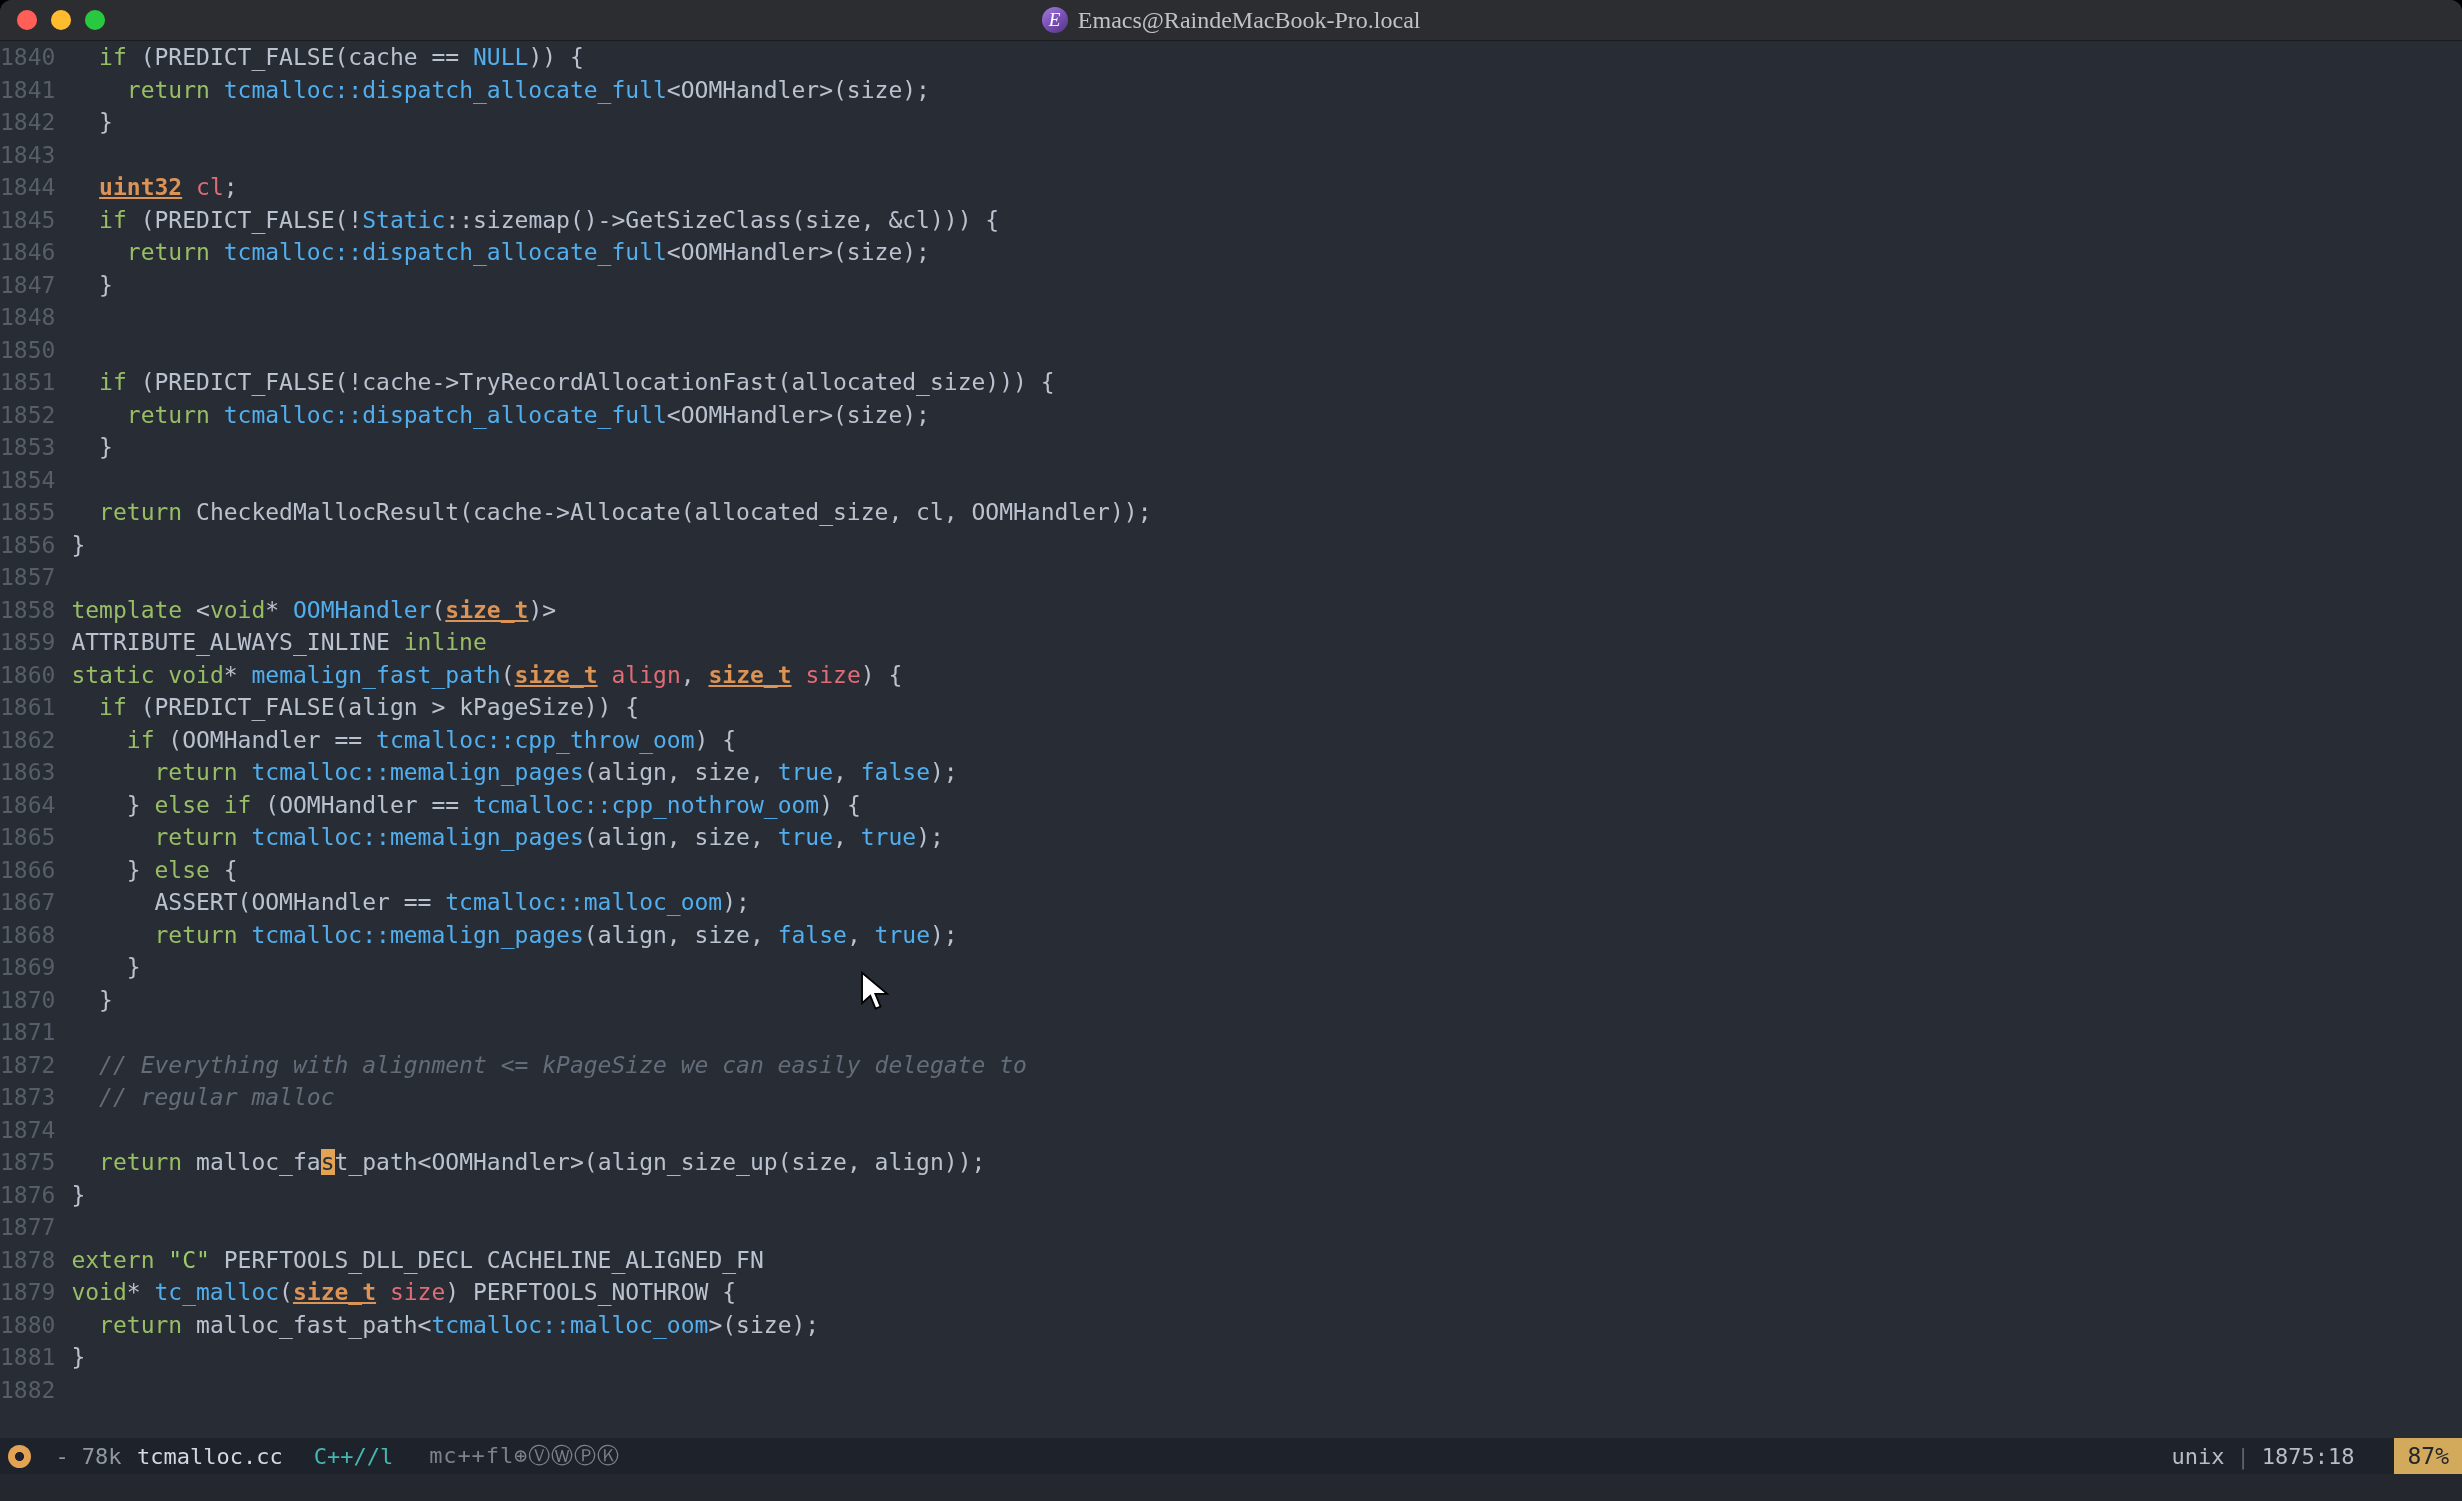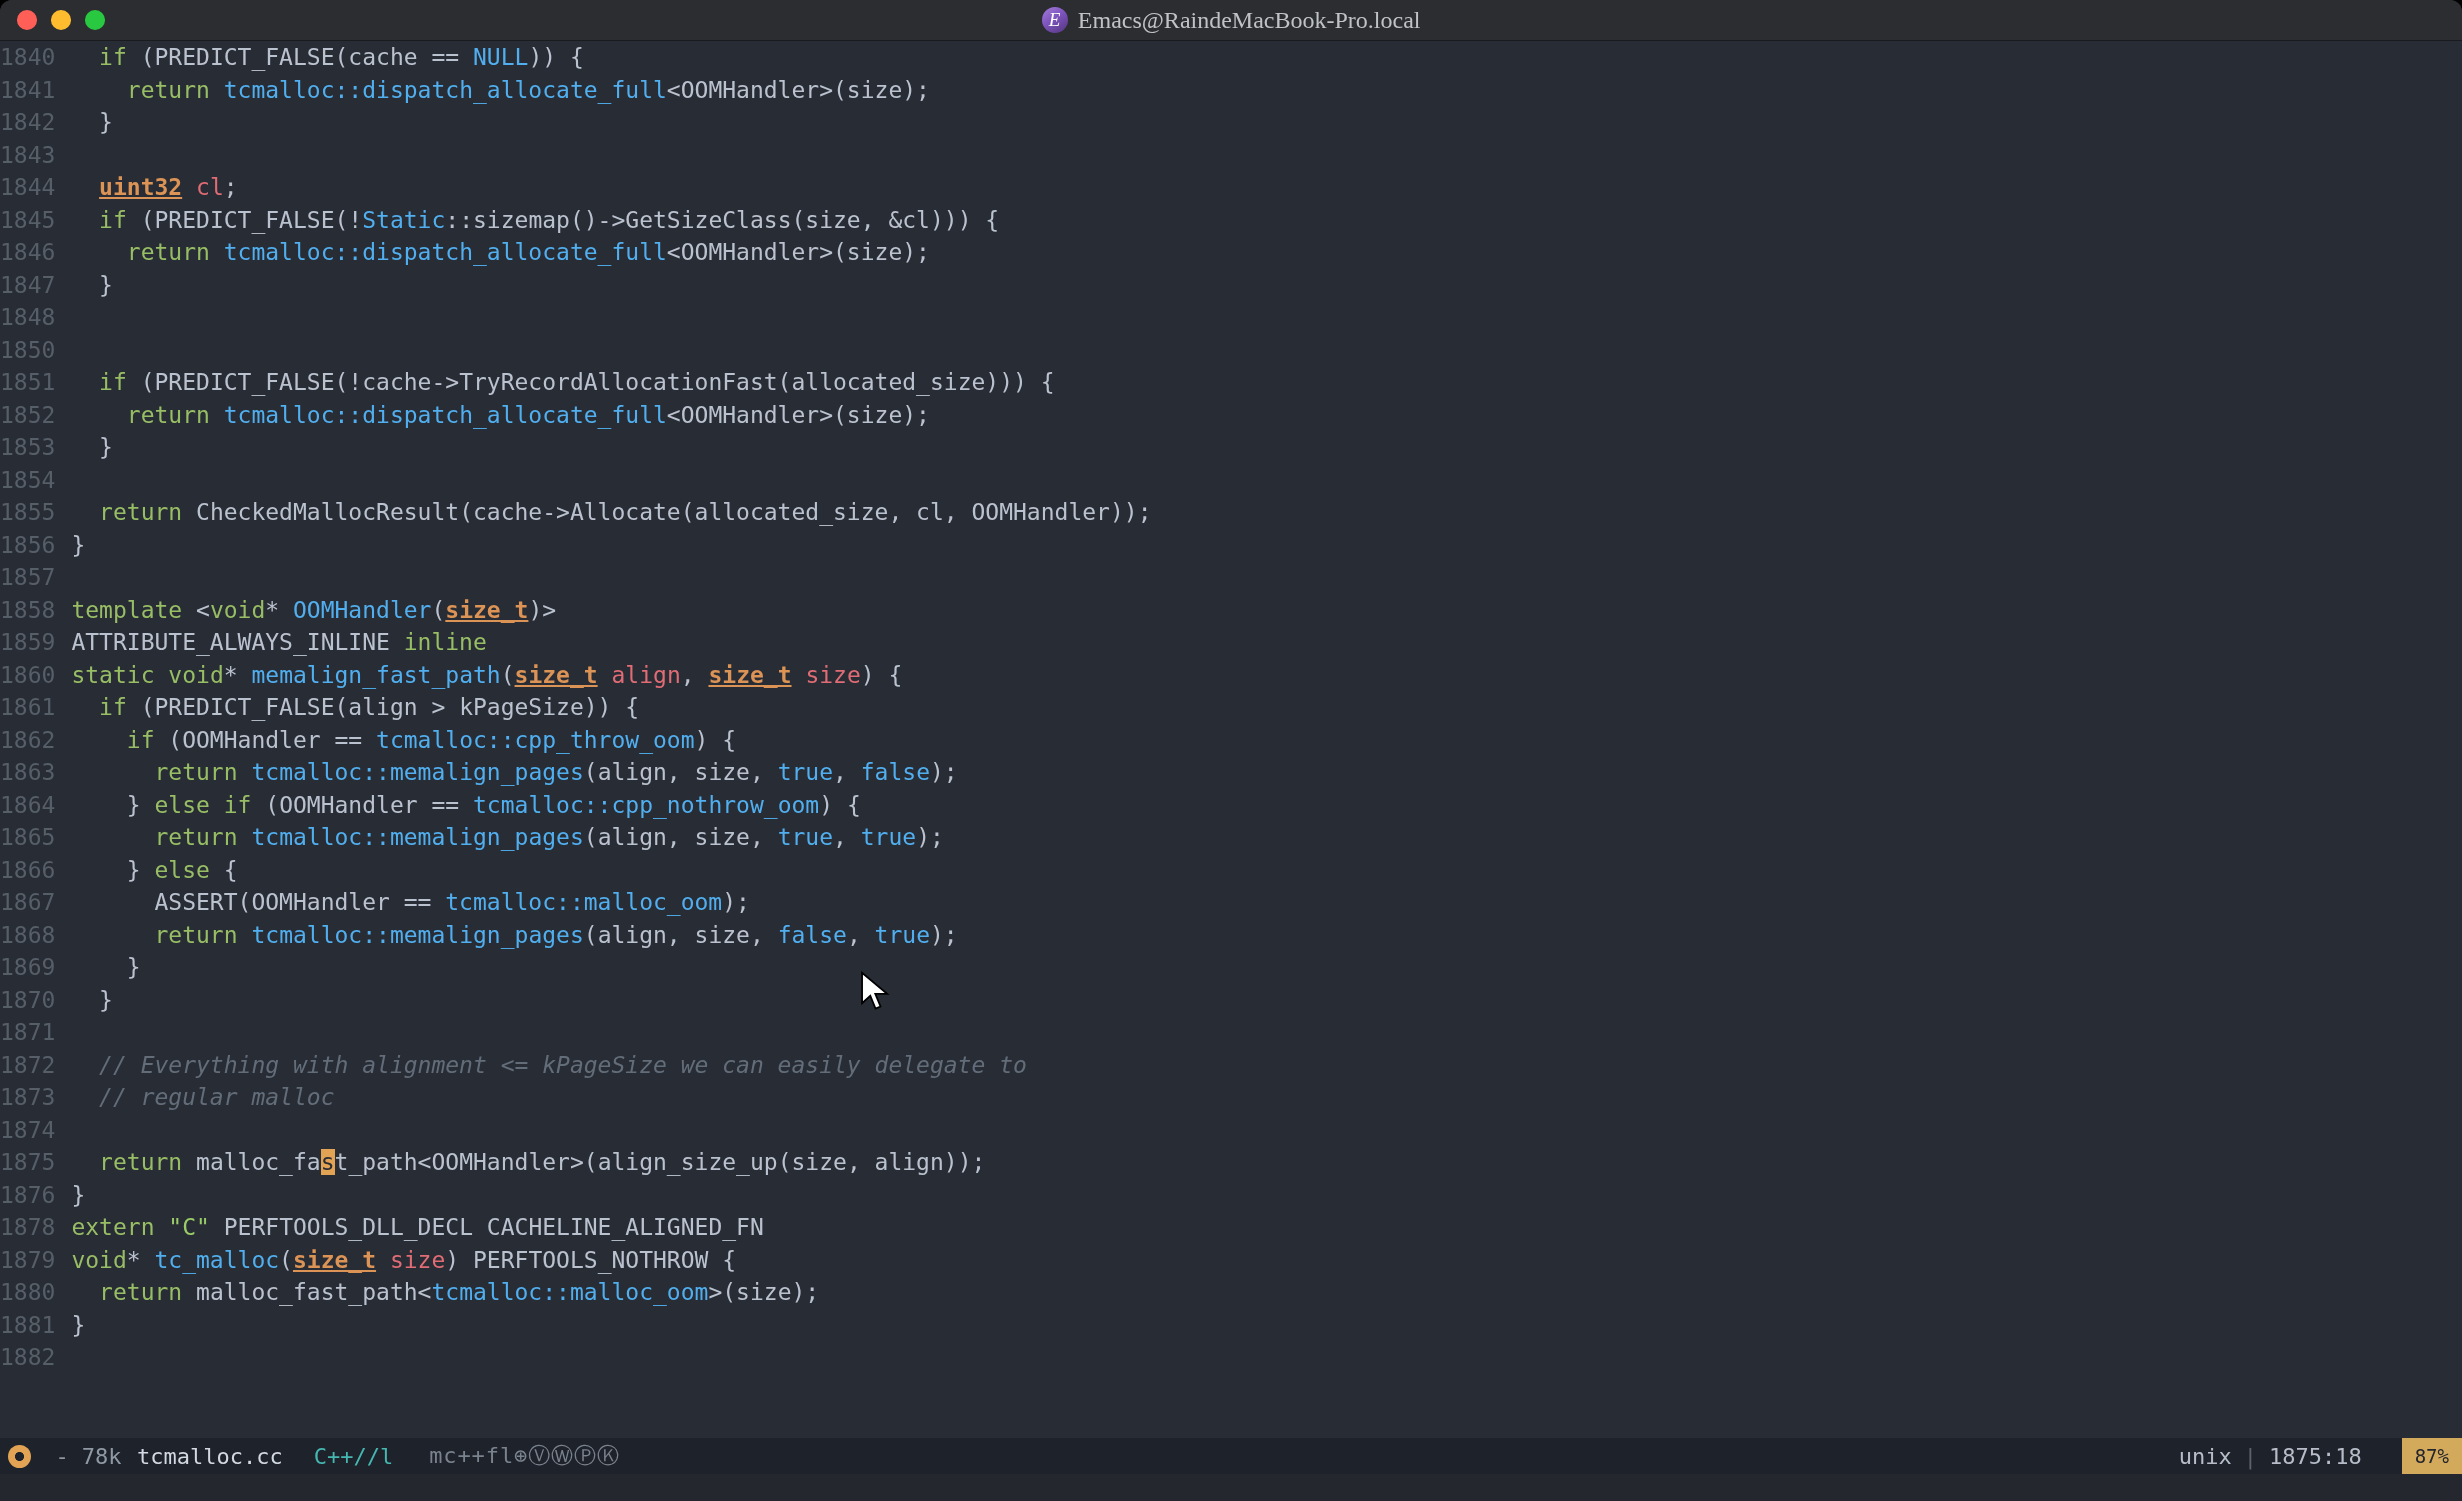--- a/index.html
+++ b/index.html
@@ -82,21 +82,21 @@
   }
   .mod-size { color:#8f98a3; margin-right:15.4px;margin-left:11px; }
   .mod-file { color:#d3d9e2; margin-right:31px; }
   .mod-major { color:var(--mode_accent,#46b8b2); margin-right:36px; }
   .mod-minor { color:#7a828d; letter-spacing:0.9px; }
   .mod-right { margin-left:auto; display:flex; align-items:center; gap:12px; margin-right:40px; }
   .mod-right .sep { color:#5b6268; }
   .mod-percent {
     flex:none; align-self:stretch; display:flex; align-items:center;
     background:var(--percent_bg,#d3a95c); color:var(--percent_fg,#23262c);
-    padding:0 13px; font-size:19px;
+    padding:0 13px; font-size:23px;
   }
 
   
   .echo { flex:1; background:#24272e; }
 
   
   .mouse { position:absolute; left:860px; top:971px; z-index:10; }
 </style>
 </head>
 <body>
@@ -145,20 +145,21 @@
       <div class="line"><span class="ln">1867</span><span class="code"><span class="tok-d">      ASSERT(OOMHandler == </span><span class="tok-f">tcmalloc::malloc_oom</span><span class="tok-d">);</span></span></div>
       <div class="line"><span class="ln">1868</span><span class="code"><span class="tok-d">      </span><span class="tok-k">return</span><span class="tok-d"> </span><span class="tok-f">tcmalloc::memalign_pages</span><span class="tok-d">(align, size, </span><span class="tok-f">false</span><span class="tok-d">, </span><span class="tok-f">true</span><span class="tok-d">);</span></span></div>
       <div class="line"><span class="ln">1869</span><span class="code"><span class="tok-d">    }</span></span></div>
       <div class="line"><span class="ln">1870</span><span class="code"><span class="tok-d">  }</span></span></div>
       <div class="line"><span class="ln">1871</span><span class="code"></span></div>
       <div class="line"><span class="ln">1872</span><span class="code"><span class="tok-d">  </span><span class="tok-c">// Everything with alignment &lt;= kPageSize we can easily delegate to</span></span></div>
       <div class="line"><span class="ln">1873</span><span class="code"><span class="tok-d">  </span><span class="tok-c">// regular malloc</span></span></div>
       <div class="line"><span class="ln">1874</span><span class="code"></span></div>
       <div class="line"><span class="ln">1875</span><span class="code"><span class="tok-d">  </span><span class="tok-k">return</span><span class="tok-d"> malloc_fa</span><span class="tok-x">s</span><span class="tok-d">t_path&lt;OOMHandler&gt;(align_size_up(size, align));</span></span></div>
       <div class="line"><span class="ln">1876</span><span class="code"><span class="tok-d">}</span></span></div>
+      <div class="line"><span class="ln">1877</span><span class="code"></span></div>
       <div class="line"><span class="ln">1878</span><span class="code"><span class="tok-k">extern</span><span class="tok-d"> </span><span class="tok-s">"C"</span><span class="tok-d"> PERFTOOLS_DLL_DECL CACHELINE_ALIGNED_FN</span></span></div>
       <div class="line"><span class="ln">1879</span><span class="code"><span class="tok-k">void</span><span class="tok-d">* </span><span class="tok-f">tc_malloc</span><span class="tok-d">(</span><span class="tok-t">size_t</span><span class="tok-d"> </span><span class="tok-v">size</span><span class="tok-d">) PERFTOOLS_NOTHROW {</span></span></div>
       <div class="line"><span class="ln">1880</span><span class="code"><span class="tok-d">  </span><span class="tok-k">return</span><span class="tok-d"> malloc_fast_path&lt;</span><span class="tok-f">tcmalloc::malloc_oom</span><span class="tok-d">&gt;(size);</span></span></div>
       <div class="line"><span class="ln">1881</span><span class="code"><span class="tok-d">}</span></span></div>
       <div class="line"><span class="ln">1882</span><span class="code"></span></div>
     </div>
 
   <div class="modeline">
     <span class="mod-dot"></span>
     <span class="mod-size">- 78k</span>

